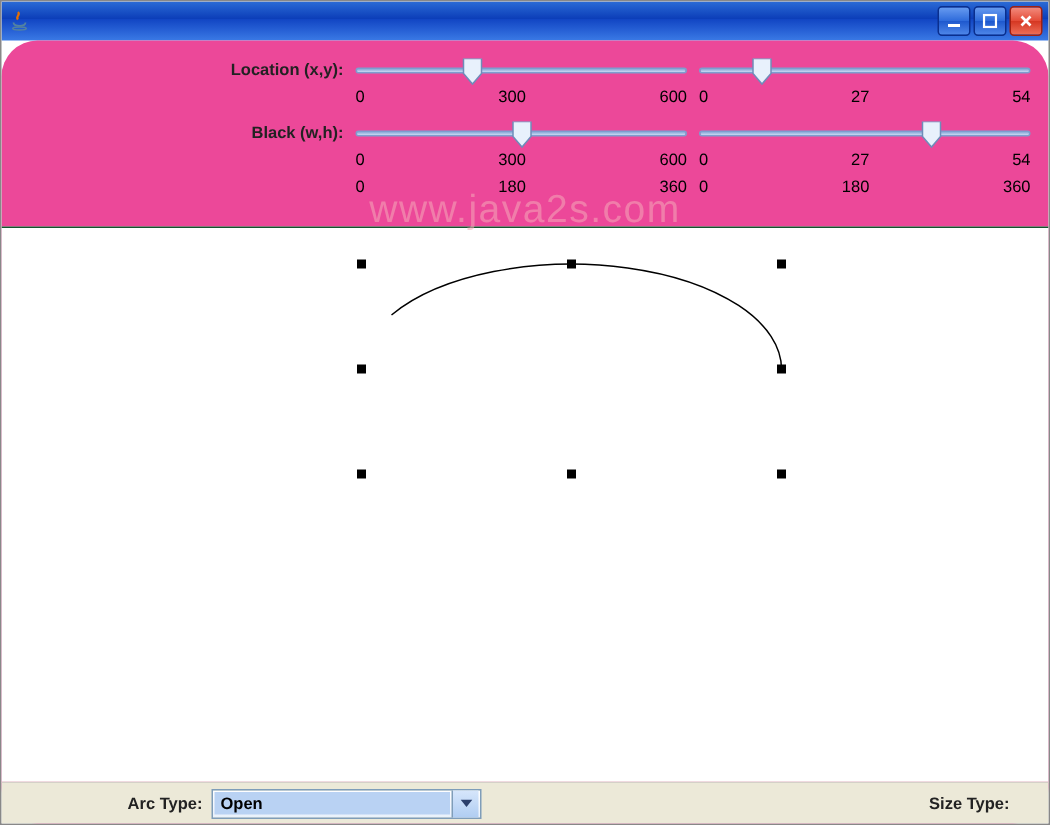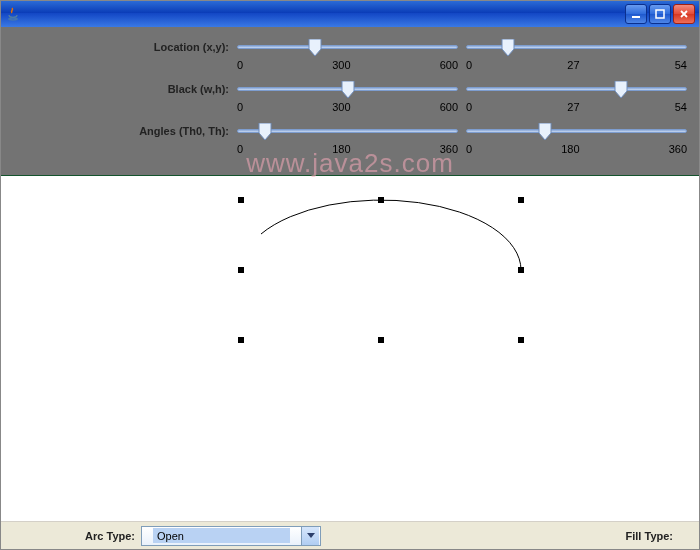--- a/index.html
+++ b/index.html
@@ -8,21 +8,21 @@
   
   .titlebar { height: 26px; background: linear-gradient(to bottom, #2b6bd6 0%, #0b3db8 45%, #1246c4 46%, #3a79e5 100%); display: flex; align-items: center; padding: 0 4px; color: #fff; }
   .titlebar .java-icon { width: 16px; height: 16px; margin-right: 6px; display: flex; align-items: center; justify-content: center; }
   .titlebar .spacer { flex: 1; }
   .winbtns { display: flex; gap: 2px; }
   .winbtn { width: 22px; height: 20px; background: linear-gradient(to bottom, #679bf0, #2d6adb 50%, #1e58ce 51%, #4e86e8); border: 1px solid #0a2f8e; border-radius: 3px; display: flex; align-items: center; justify-content: center; color: #fff; }
   .winbtn.close { background: linear-gradient(to bottom, #f28b7d, #e44a36 50%, #d53722 51%, #ee6e58); border-color: #a02012; }
   .winbtn svg { display: block; }
 
   
-  .client { position: absolute; top: 26px; left: 0; right: 0; bottom: 0; background: #737373; display: flex; flex-direction: column; }
+  .client { position: absolute; top: 26px; left: 0; right: 0; bottom: 0; background: #ec4899; display: flex; flex-direction: column; border-radius: 24px; }
 
   
   .sliders { padding: 8px 12px 4px 12px; }
   .row { display: flex; align-items: center; height: 24px; }
   .rowlabel { width: 224px; text-align: right; padding-right: 8px; font-weight: bold; color: #222; }
   .slidercell { flex: 1; position: relative; height: 24px; display: flex; align-items: center; }
   .slidergap { width: 8px; }
   .track { flex: 1; height: 4px; background: linear-gradient(to bottom, #8aa8d8, #c9d9f3); border: 1px solid #7d9dcf; border-radius: 2px; position: relative; }
   .thumb { position: absolute; top: -7px; width: 16px; height: 18px; transform: translateX(-8px); }
   .thumb svg { display:block; }
@@ -33,21 +33,21 @@
   
   .canvas { flex: 1; background: #fff; position: relative; margin-top: 10px; border-top: 1px solid #14532d; }
   .watermark { position: absolute; top: -28px; left: 50%; transform: translateX(-50%); color: #f5a9b8; font-size: 26px; font-family: "Arial", sans-serif; letter-spacing: 1px; pointer-events: none; opacity: 0.55; font-weight: normal;}
   .arc-svg { position: absolute; left: 0; top: 0; }
 
   
   .bottombar { height: 28px; background: #ece9d8; border-top: 1px solid #d4d0c8; display: flex; align-items: center; padding: 0 26px; gap: 6px; }
   .botlabel { font-weight: bold; color: #222; }
   .botgap { flex: 1; }
   .combo { height: 20px; width: 180px; background: linear-gradient(to bottom,#fff,#e9f1fb); border: 1px solid #7f9db9; display: flex; align-items: center; position: relative; }
-  .combo .val { flex:1; padding: 0 4px; background: #b9d2f3; margin: 11px; height: 15px; display:flex; align-items:center; color:#000; }
+  .combo .val { flex:1; padding: 0 4px; background: #b9d2f3; margin: 1px; height: 15px; display:flex; align-items:center; color:#000;font-weight:bold; }
   .combo .arrow { width: 18px; height: 18px; background: linear-gradient(to bottom,#d6e6fb,#b0cdf2); border-left: 1px solid #7f9db9; display:flex; align-items:center; justify-content:center; margin:1px 1px 1px 0;}
   .combo.small { width: 130px; }
 </style>
 </head>
 <body>
 
 <div class="titlebar">
   <span class="java-icon">
     <svg width="14" height="14" viewBox="0 0 14 14">
         <path d="M6 1 C8 3 4 4 6 6" stroke="#e76f00" stroke-width="1.5" fill="none"></path>
@@ -146,42 +146,20 @@
           <span>600</span>
         </div>
       <div class="slidergap"></div>
       <div class="tickscell">
           <span>0</span>
           <span>27</span>
           <span>54</span>
         </div>
     </div>
 
-    <div class="row">
-      <div class="rowlabel">Angles (Th0, Th):</div>
-      <div class="slidercell">
-          <div class="track">
-            <div class="thumb" style="left: 12.5%;">
-              <svg width="16" height="18">
-                <path d="M2 0 H14 V10 L8 17 L2 10 Z" fill="#e8f1fc" stroke="#6f8cba" stroke-width="1"></path>
-              </svg>
-            </div>
-          </div>
-        </div>
-      <div class="slidergap"></div>
-      <div class="slidercell">
-          <div class="track">
-            <div class="thumb" style="left: 35.5556%;">
-              <svg width="16" height="18">
-                <path d="M2 0 H14 V10 L8 17 L2 10 Z" fill="#e8f1fc" stroke="#6f8cba" stroke-width="1"></path>
-              </svg>
-            </div>
-          </div>
-        </div>
-    </div>
     <div class="ticksrow">
       <div class="rowlabel"></div>
       <div class="tickscell">
           <span>0</span>
           <span>180</span>
           <span>360</span>
         </div>
       <div class="slidergap"></div>
       <div class="tickscell">
           <span>0</span>
@@ -214,16 +192,16 @@
     <span style="width:108px; text-align:right;" class="botlabel">Arc Type:</span>
     <div class="combo">
       <div class="val">Open</div>
       <div class="arrow">
           <svg width="8" height="6">
             <path d="M0 0 L8 0 L4 5 Z" fill="#2b3f6b"></path>
           </svg>
         </div>
     </div>
     <div class="botgap"></div>
-    <span class="botlabel">Fill Type:</span>
+    <span class="botlabel">Size Type:</span>
   </div>
 
 </div>
 
 </body></html>

